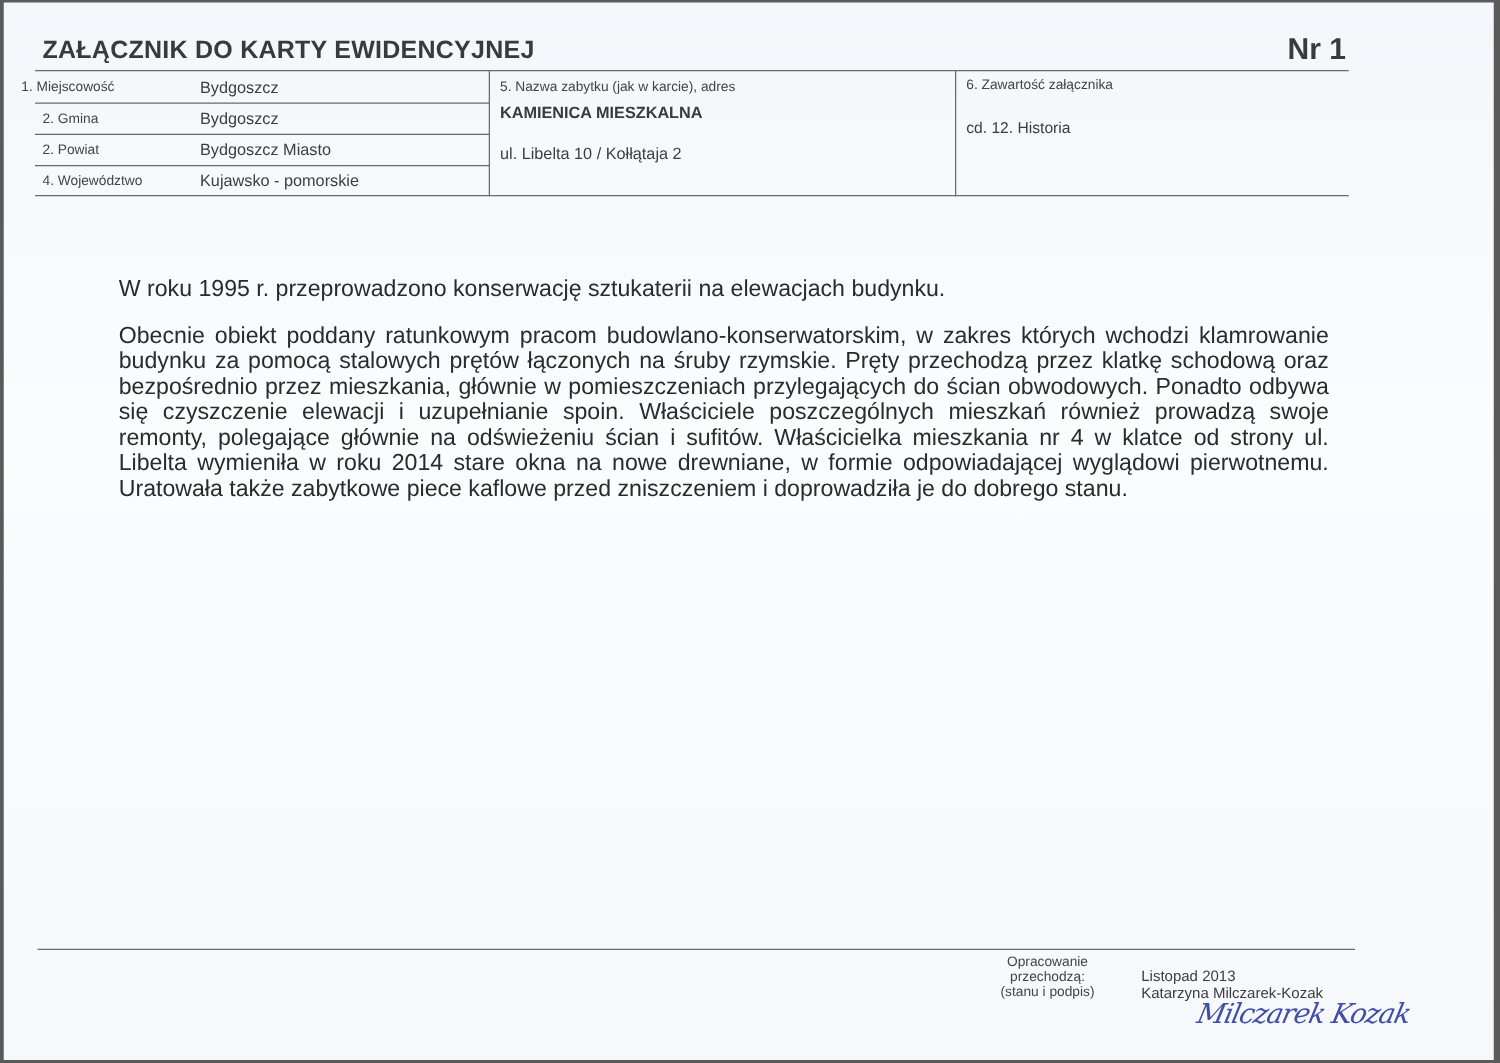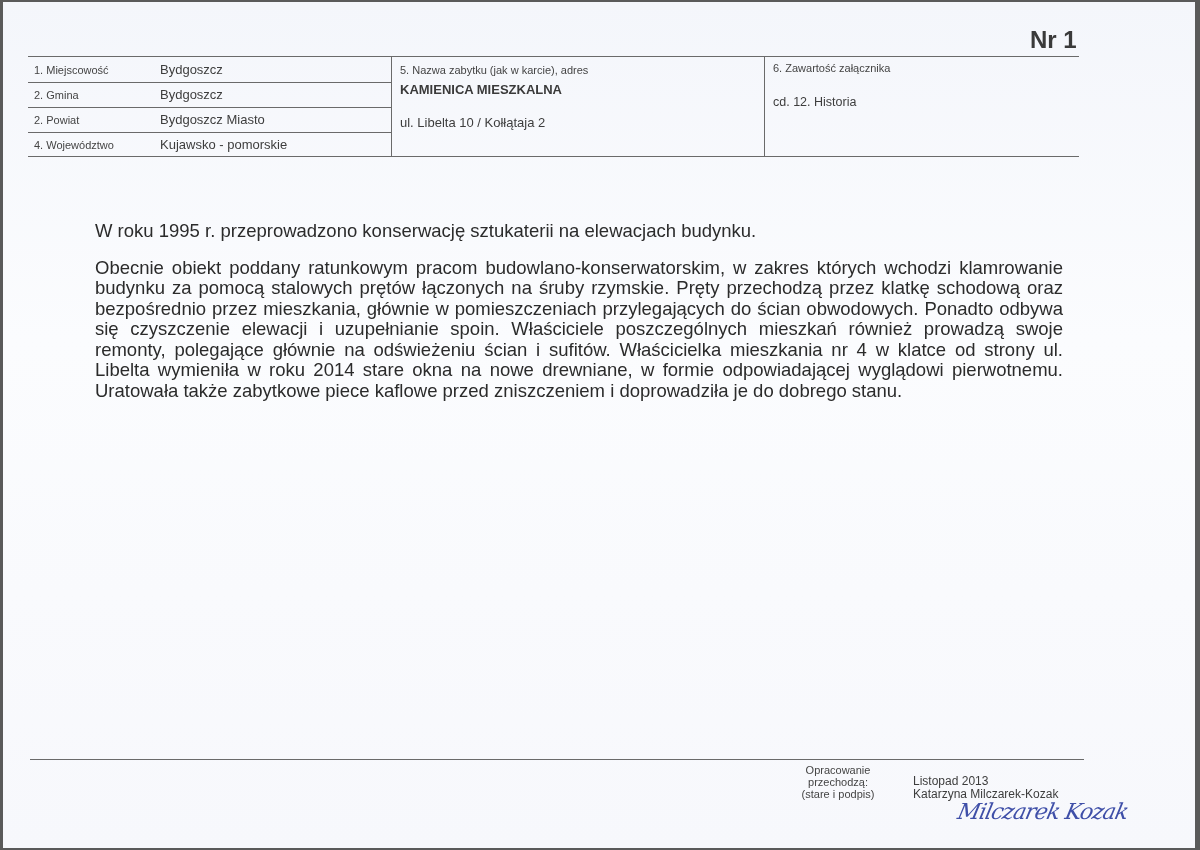--- a/index.html
+++ b/index.html
@@ -54,32 +54,33 @@
     font-size: 22px; color: #3f4fa8;
     transform: skewX(-12deg);
     letter-spacing: -1px;
   }
 </style>
 </head>
 <body>
 
 <div class="page">
 
+  <div class="abs title">ZAŁĄCZNIK DO KARTY EWIDENCYJNEJ</div>
   <div class="abs nr">Nr 1</div>
 
   <div class="abs hline" style="left:25px; top:54px; width:1051px;"></div>
   <div class="abs hline" style="left:25px; top:80px; width:364px;"></div>
   <div class="abs hline" style="left:25px; top:105px; width:364px;"></div>
   <div class="abs hline" style="left:25px; top:130px; width:364px;"></div>
   <div class="abs hline" style="left:25px; top:154px; width:1051px;"></div>
   <div class="abs vline" style="left:388px; top:54px; height:101px;"></div>
   <div class="abs vline" style="left:761px; top:54px; height:101px;"></div>
 
   <div>
-    <div class="abs lbl" style="left:31px; top:62px;text-align:right;">1. Miejscowość</div>
+    <div class="abs lbl" style="left:14px; top:62px;text-align:right;">1. Miejscowość</div>
     <div class="abs val" style="left:157px; top:60px;">Bydgoszcz</div>
 
     <div class="abs lbl" style="left:31px; top:87px;">2. Gmina</div>
     <div class="abs val" style="left:157px; top:85px;">Bydgoszcz</div>
 
     <div class="abs lbl" style="left:31px; top:112px;">2. Powiat</div>
     <div class="abs val" style="left:157px; top:110px;">Bydgoszcz Miasto</div>
 
     <div class="abs lbl" style="left:31px; top:137px;">4. Województwo</div>
     <div class="abs val" style="left:157px; top:135px;">Kujawsko - pomorskie</div>
@@ -98,20 +99,20 @@
 
   <div class="abs body-text">
     <p>W roku 1995 r. przeprowadzono konserwację sztukaterii na elewacjach budynku.</p>
     <p>Obecnie obiekt poddany ratunkowym pracom budowlano-konserwatorskim, w zakres których wchodzi klamrowanie budynku za pomocą stalowych prętów łączonych na śruby rzymskie. Pręty przechodzą przez klatkę schodową oraz bezpośrednio przez mieszkania, głównie w pomieszczeniach przylegających do ścian obwodowych.  Ponadto odbywa się czyszczenie elewacji i uzupełnianie spoin. Właściciele poszczególnych mieszkań również prowadzą swoje remonty, polegające głównie na odświeżeniu ścian i sufitów. Właścicielka mieszkania nr 4 w klatce od strony ul. Libelta wymieniła w roku 2014 stare okna na nowe drewniane, w formie odpowiadającej wyglądowi pierwotnemu. Uratowała także zabytkowe piece kaflowe przed zniszczeniem i doprowadziła je do dobrego stanu.</p>
   </div>
 
   <div class="abs hline" style="left:27px; top:757px; width:1054px;"></div>
   <div class="abs footer-lbl">
     <div>Opracowanie</div>
     <div>przechodzą:</div>
-    <div>(stare i podpis)</div>
+    <div>(stanu i podpis)</div>
   </div>
   <div class="abs footer-val">
     <div>Listopad 2013</div>
     <div>Katarzyna Milczarek-Kozak</div>
   </div>
   <div class="abs signature">Milczarek Kozak</div>
 </div>
 
 </body></html>

